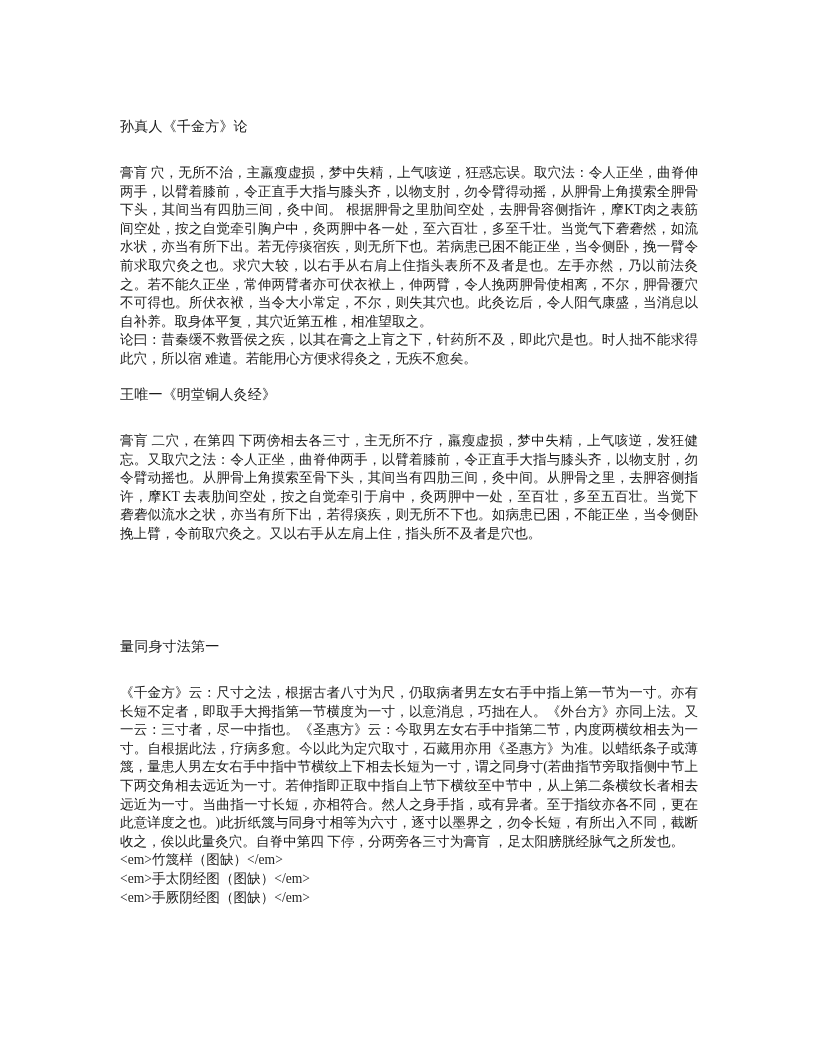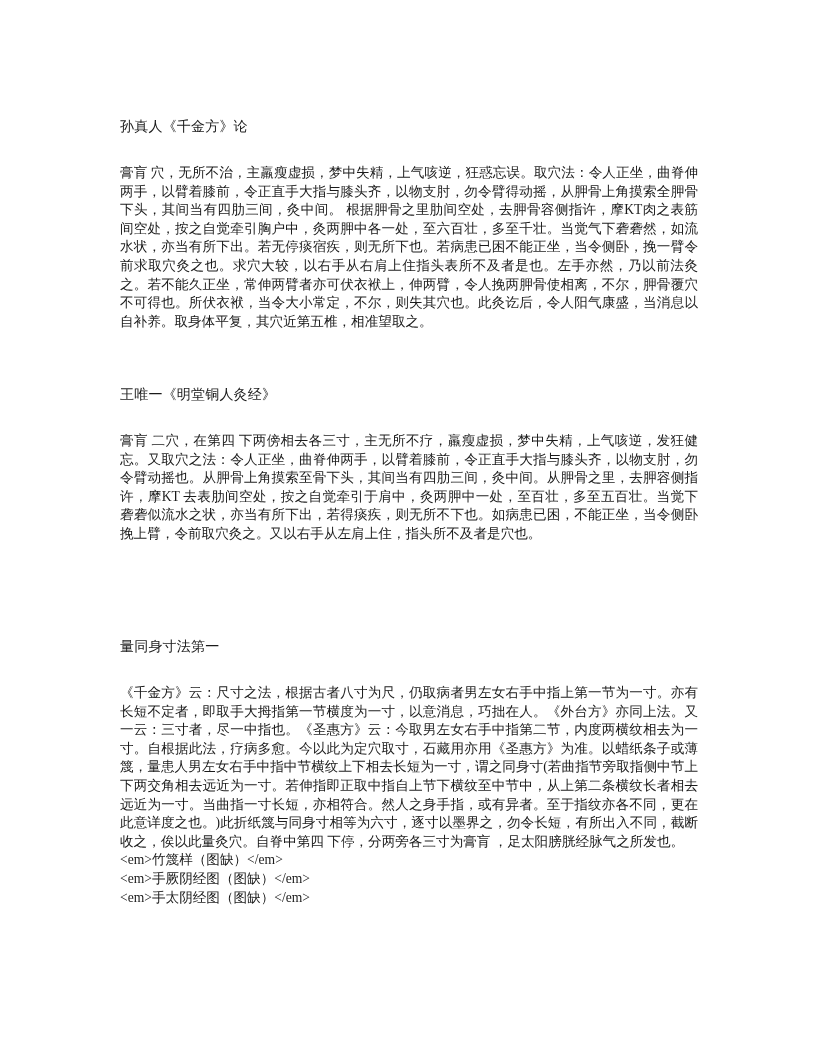--- a/index.html
+++ b/index.html
@@ -24,30 +24,31 @@
 </style>
 </head>
 <body>
 
 <div class="page">
 
   <div class="title" style="top:117px;">孙真人《千金方》论</div>
 
   <div class="para" style="top:164px;">
     <p>膏肓 穴，无所不治，主羸瘦虚损，梦中失精，上气咳逆，狂惑忘误。取穴法：令人正坐，曲脊伸两手，以臂着膝前，令正直手大指与膝头齐，以物支肘，勿令臂得动摇，从胛骨上角摸索全胛骨下头，其间当有四肋三间，灸中间。 根据胛骨之里肋间空处，去胛骨容侧指许，摩KT肉之表筋间空处，按之自觉牵引胸户中，灸两胛中各一处，至六百壮，多至千壮。当觉气下砻砻然，如流水状，亦当有所下出。若无停痰宿疾，则无所下也。若病患已困不能正坐，当令侧卧，挽一臂令前求取穴灸之也。求穴大较，以右手从右肩上住指头表所不及者是也。左手亦然，乃以前法灸之。若不能久正坐，常伸两臂者亦可伏衣袱上，伸两臂，令人挽两胛骨使相离，不尔，胛骨覆穴不可得也。所伏衣袱，当令大小常定，不尔，则失其穴也。此灸讫后，令人阳气康盛，当消息以自补养。取身体平复，其穴近第五椎，相准望取之。</p>
+    <p>论曰：昔秦缓不救晋侯之疾，以其在膏之上肓之下，针药所不及，即此穴是也。时人拙不能求得此穴，所以宿 难遣。若能用心方便求得灸之，无疾不愈矣。</p>
   </div>
 
   <div class="title" style="top:385px;text-align:right;">王唯一《明堂铜人灸经》</div>
 
   <div class="para" style="top:432px;">
     <p>膏肓 二穴，在第四 下两傍相去各三寸，主无所不疗，羸瘦虚损，梦中失精，上气咳逆，发狂健忘。又取穴之法：令人正坐，曲脊伸两手，以臂着膝前，令正直手大指与膝头齐，以物支肘，勿令臂动摇也。从胛骨上角摸索至骨下头，其间当有四肋三间，灸中间。从胛骨之里，去胛容侧指许，摩KT 去表肋间空处，按之自觉牵引于肩中，灸两胛中一处，至百壮，多至五百壮。当觉下砻砻似流水之状，亦当有所下出，若得痰疾，则无所不下也。如病患已困，不能正坐，当令侧卧挽上臂，令前取穴灸之。又以右手从左肩上住，指头所不及者是穴也。</p>
   </div>
 
   <div class="title" style="top:637px;">量同身寸法第一</div>
 
   <div class="para" style="top:684px;">
     <p>《千金方》云：尺寸之法，根据古者八寸为尺，仍取病者男左女右手中指上第一节为一寸。亦有长短不定者，即取手大拇指第一节横度为一寸，以意消息，巧拙在人。《外台方》亦同上法。又一云：三寸者，尽一中指也。《圣惠方》云：今取男左女右手中指第二节，内度两横纹相去为一寸。自根据此法，疗病多愈。今以此为定穴取寸，石藏用亦用《圣惠方》为准。以蜡纸条子或薄篾，量患人男左女右手中指中节横纹上下相去长短为一寸，谓之同身寸(若曲指节旁取指侧中节上下两交角相去远近为一寸。若伸指即正取中指自上节下横纹至中节中，从上第二条横纹长者相去远近为一寸。当曲指一寸长短，亦相符合。然人之身手指，或有异者。至于指纹亦各不同，更在此意详度之也。)此折纸篾与同身寸相等为六寸，逐寸以墨界之，勿令长短，有所出入不同，截断收之，俟以此量灸穴。自脊中第四 下停，分两旁各三寸为膏肓 ，足太阳膀胱经脉气之所发也。</p>
     <p class="em-line">&lt;em&gt;竹篾样（图缺）&lt;/em&gt;</p>
+    <p class="em-line">&lt;em&gt;手太阴经图（图缺）&lt;/em&gt;</p>
     <p class="em-line">&lt;em&gt;手厥阴经图（图缺）&lt;/em&gt;</p>
-    <p class="em-line">&lt;em&gt;手太阴经图（图缺）&lt;/em&gt;</p>
   </div>
 
 </div>
 
 </body></html>

